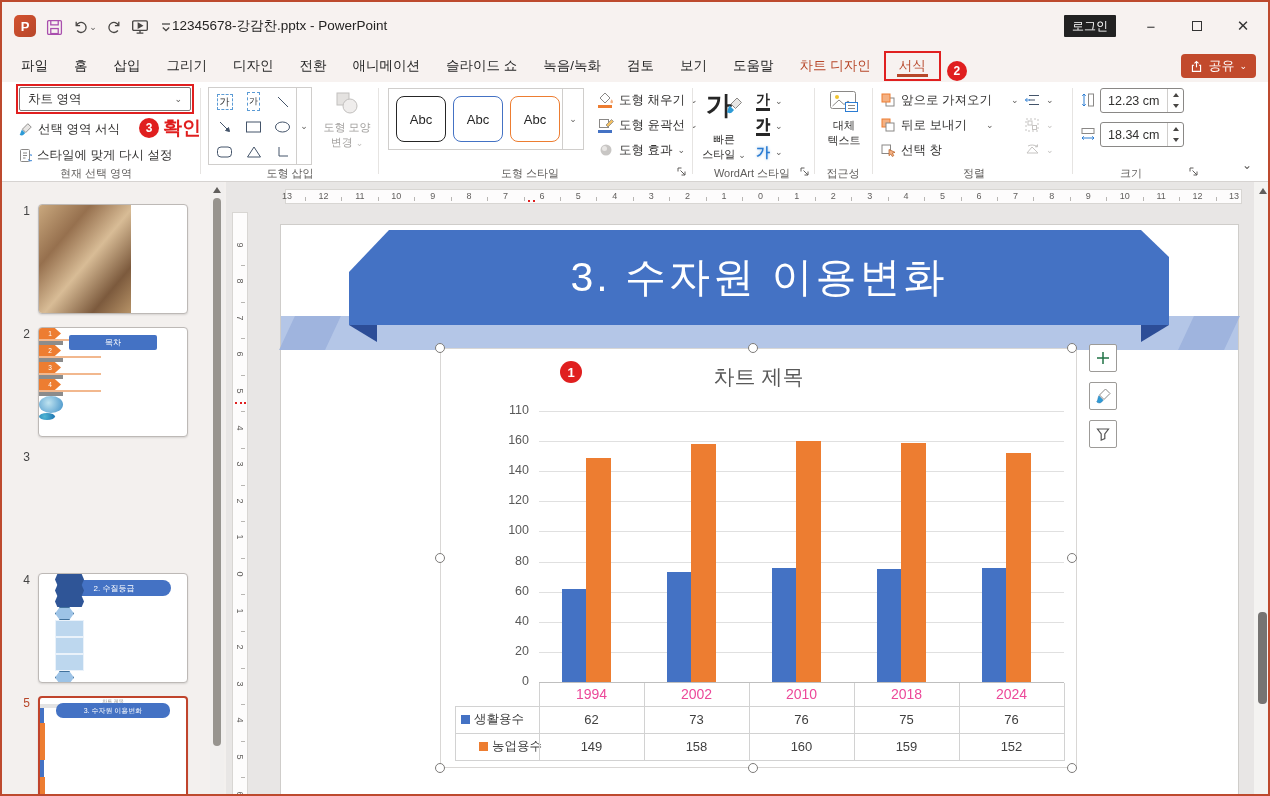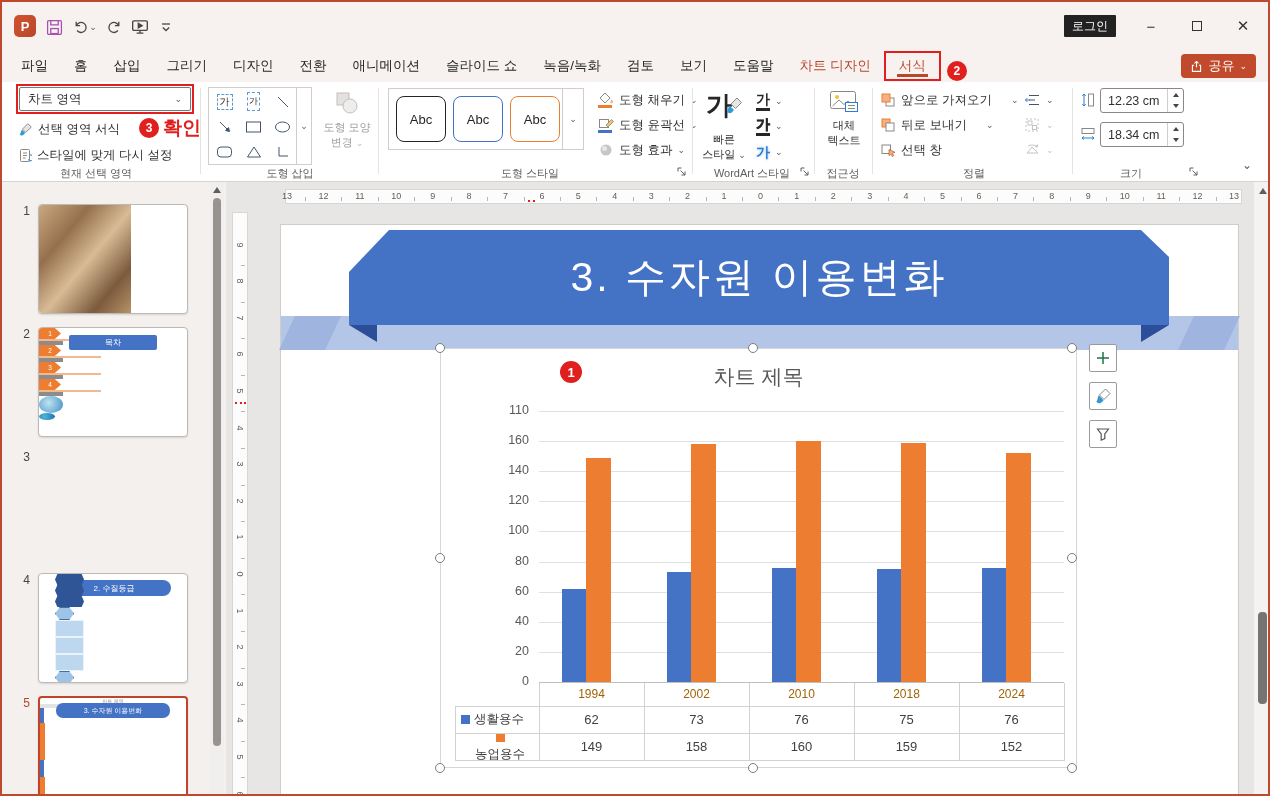--- a/index.html
+++ b/index.html
@@ -63,21 +63,21 @@
 .rtick{position:absolute;background:#b8b6b3}
 .slide{position:absolute;left:278px;top:42px;width:959px;height:574px;background:#fff;border:1px solid #cfcdca}
 .band{position:absolute;left:0;top:91px;width:100%;height:34px;background:#b4c6e7}
 .bandcap{position:absolute;top:0;width:46px;height:34px;background:#9fb4de}
 .banner{position:absolute;left:68px;top:5px;width:820px;height:95px;background:#4472c4;clip-path:polygon(40px 0,calc(100% - 28px) 0,100% 27px,100% 100%,0 100%,0 42px)}
 .banner-title{width:100%;height:100%;display:flex;align-items:center;justify-content:center;color:#fff;font-size:41px;letter-spacing:3px;white-space:nowrap}
 .fold{position:absolute;top:100px;width:28px;height:17px;background:#2c4d97}
 .chart{position:absolute;left:159px;top:123px;width:637px;height:420px;background:#fff;border:1px solid #d9d7d5}
 .chart-title{position:absolute;left:0;top:14px;width:100%;text-align:center;font-size:21px;color:#595959}
 .ylab{position:absolute;text-align:right;font-size:12.5px;color:#595959}
-.cat{position:absolute;text-align:center;font-size:12px;color:#a16207;line-height:23px;height:23px}
+.cat{position:absolute;text-align:center;font-size:14px;color:#ec4899;line-height:23px;height:23px}
 .cell{position:absolute;text-align:center;font-size:13px;color:#404040;display:flex;align-items:center;justify-content:center}
 .rowhead{position:absolute;display:flex;align-items:center;gap:4px;padding-left:6px;font-size:12.5px;color:#404040}
 .lgd{width:9px;height:9px;flex:0 0 9px}
 .hdl{position:absolute;width:10px;height:10px;border-radius:50%;background:#fff;border:1.4px solid #7d7b79;z-index:6}
 .badge-free{position:absolute;z-index:7}
 .floatbtn{position:absolute;width:28px;height:28px;background:#fff;border:1px solid #9d9b98;border-radius:2px;display:flex;align-items:center;justify-content:center}
 .redmark-h{position:absolute;bottom:1px;width:7px;border-bottom:2px dotted #e02020}
 .redmark-v{position:absolute;left:2px;width:11px;border-top:2px dotted #e02020}
 </style>
 </head>
@@ -113,20 +113,21 @@
           <path d="M6.5 4.8l3.4 2-3.4 2z" fill="#484644"></path>
           <path d="M8 11v2.2M5 13.5h6"></path>
         </svg>
     </div>
     <div class="qat" style="left:152px">
       <svg width="14" height="14" viewBox="0 0 14 14" fill="none" stroke="#484644" stroke-width="1.3">
           <path d="M3 4h8"></path>
           <path d="M3.8 7.5L7 10.5l3.2-3"></path>
         </svg>
     </div>
+    <div class="doc-title">12345678-강감찬.pptx  -  PowerPoint</div>
     <div class="login">로그인</div>
     <div class="winbtn" style="left:1126px">−</div>
     <div class="winbtn" style="left:1172px">
         <span class="maxbox"></span>
       </div>
     <div class="winbtn" style="left:1218px">✕</div>
   </div>
 
   <div class="tabrow">
     <div class="tabs">
@@ -635,21 +636,21 @@
           <div class="cell" style="left: 413px; top: 384px; width: 105px; height: 27px;">159</div>
           <div style="position: absolute; left: 541px; top: 218.578px; width: 24px; height: 114.422px; background: rgb(68, 114, 196);"></div>
           <div style="position: absolute; left: 565px; top: 104.156px; width: 25px; height: 228.844px; background: rgb(237, 125, 49);"></div>
           <div class="cat" style="left: 518px; top: 334px; width: 105px;">2024</div>
           <div class="cell" style="left: 518px; top: 357px; width: 105px; height: 27px;">76</div>
           <div class="cell" style="left: 518px; top: 384px; width: 105px; height: 27px; text-align: right;">152</div>
           <div class="rowhead" style="left: 14px; top: 357px; width: 84px; height: 27px;">
             <div class="lgd" style="background: rgb(68, 114, 196);"></div>
             <div>생활용수</div>
           </div>
-          <div class="rowhead" style="left: 14px; top: 384px; width: 84px; height: 27px; flex-direction: column;">
+          <div class="rowhead" style="left: 32px; top: 384px; width: 84px; height: 27px;">
             <div class="lgd" style="background: rgb(237, 125, 49);"></div>
             <div>농업용수</div>
           </div>
           <div style="position: absolute; left: 14px; top: 357px; width: 609px; height: 1px; background: rgb(210, 210, 210);"></div>
           <div style="position: absolute; left: 14px; top: 384px; width: 609px; height: 1px; background: rgb(210, 210, 210);"></div>
           <div style="position: absolute; left: 14px; top: 411px; width: 609px; height: 1px; background: rgb(210, 210, 210);"></div>
           <div style="position: absolute; left: 98px; top: 334px; width: 1px; height: 78px; background: rgb(210, 210, 210);"></div>
           <div style="position: absolute; left: 203px; top: 334px; width: 1px; height: 78px; background: rgb(210, 210, 210);"></div>
           <div style="position: absolute; left: 308px; top: 334px; width: 1px; height: 78px; background: rgb(210, 210, 210);"></div>
           <div style="position: absolute; left: 413px; top: 334px; width: 1px; height: 78px; background: rgb(210, 210, 210);"></div>

